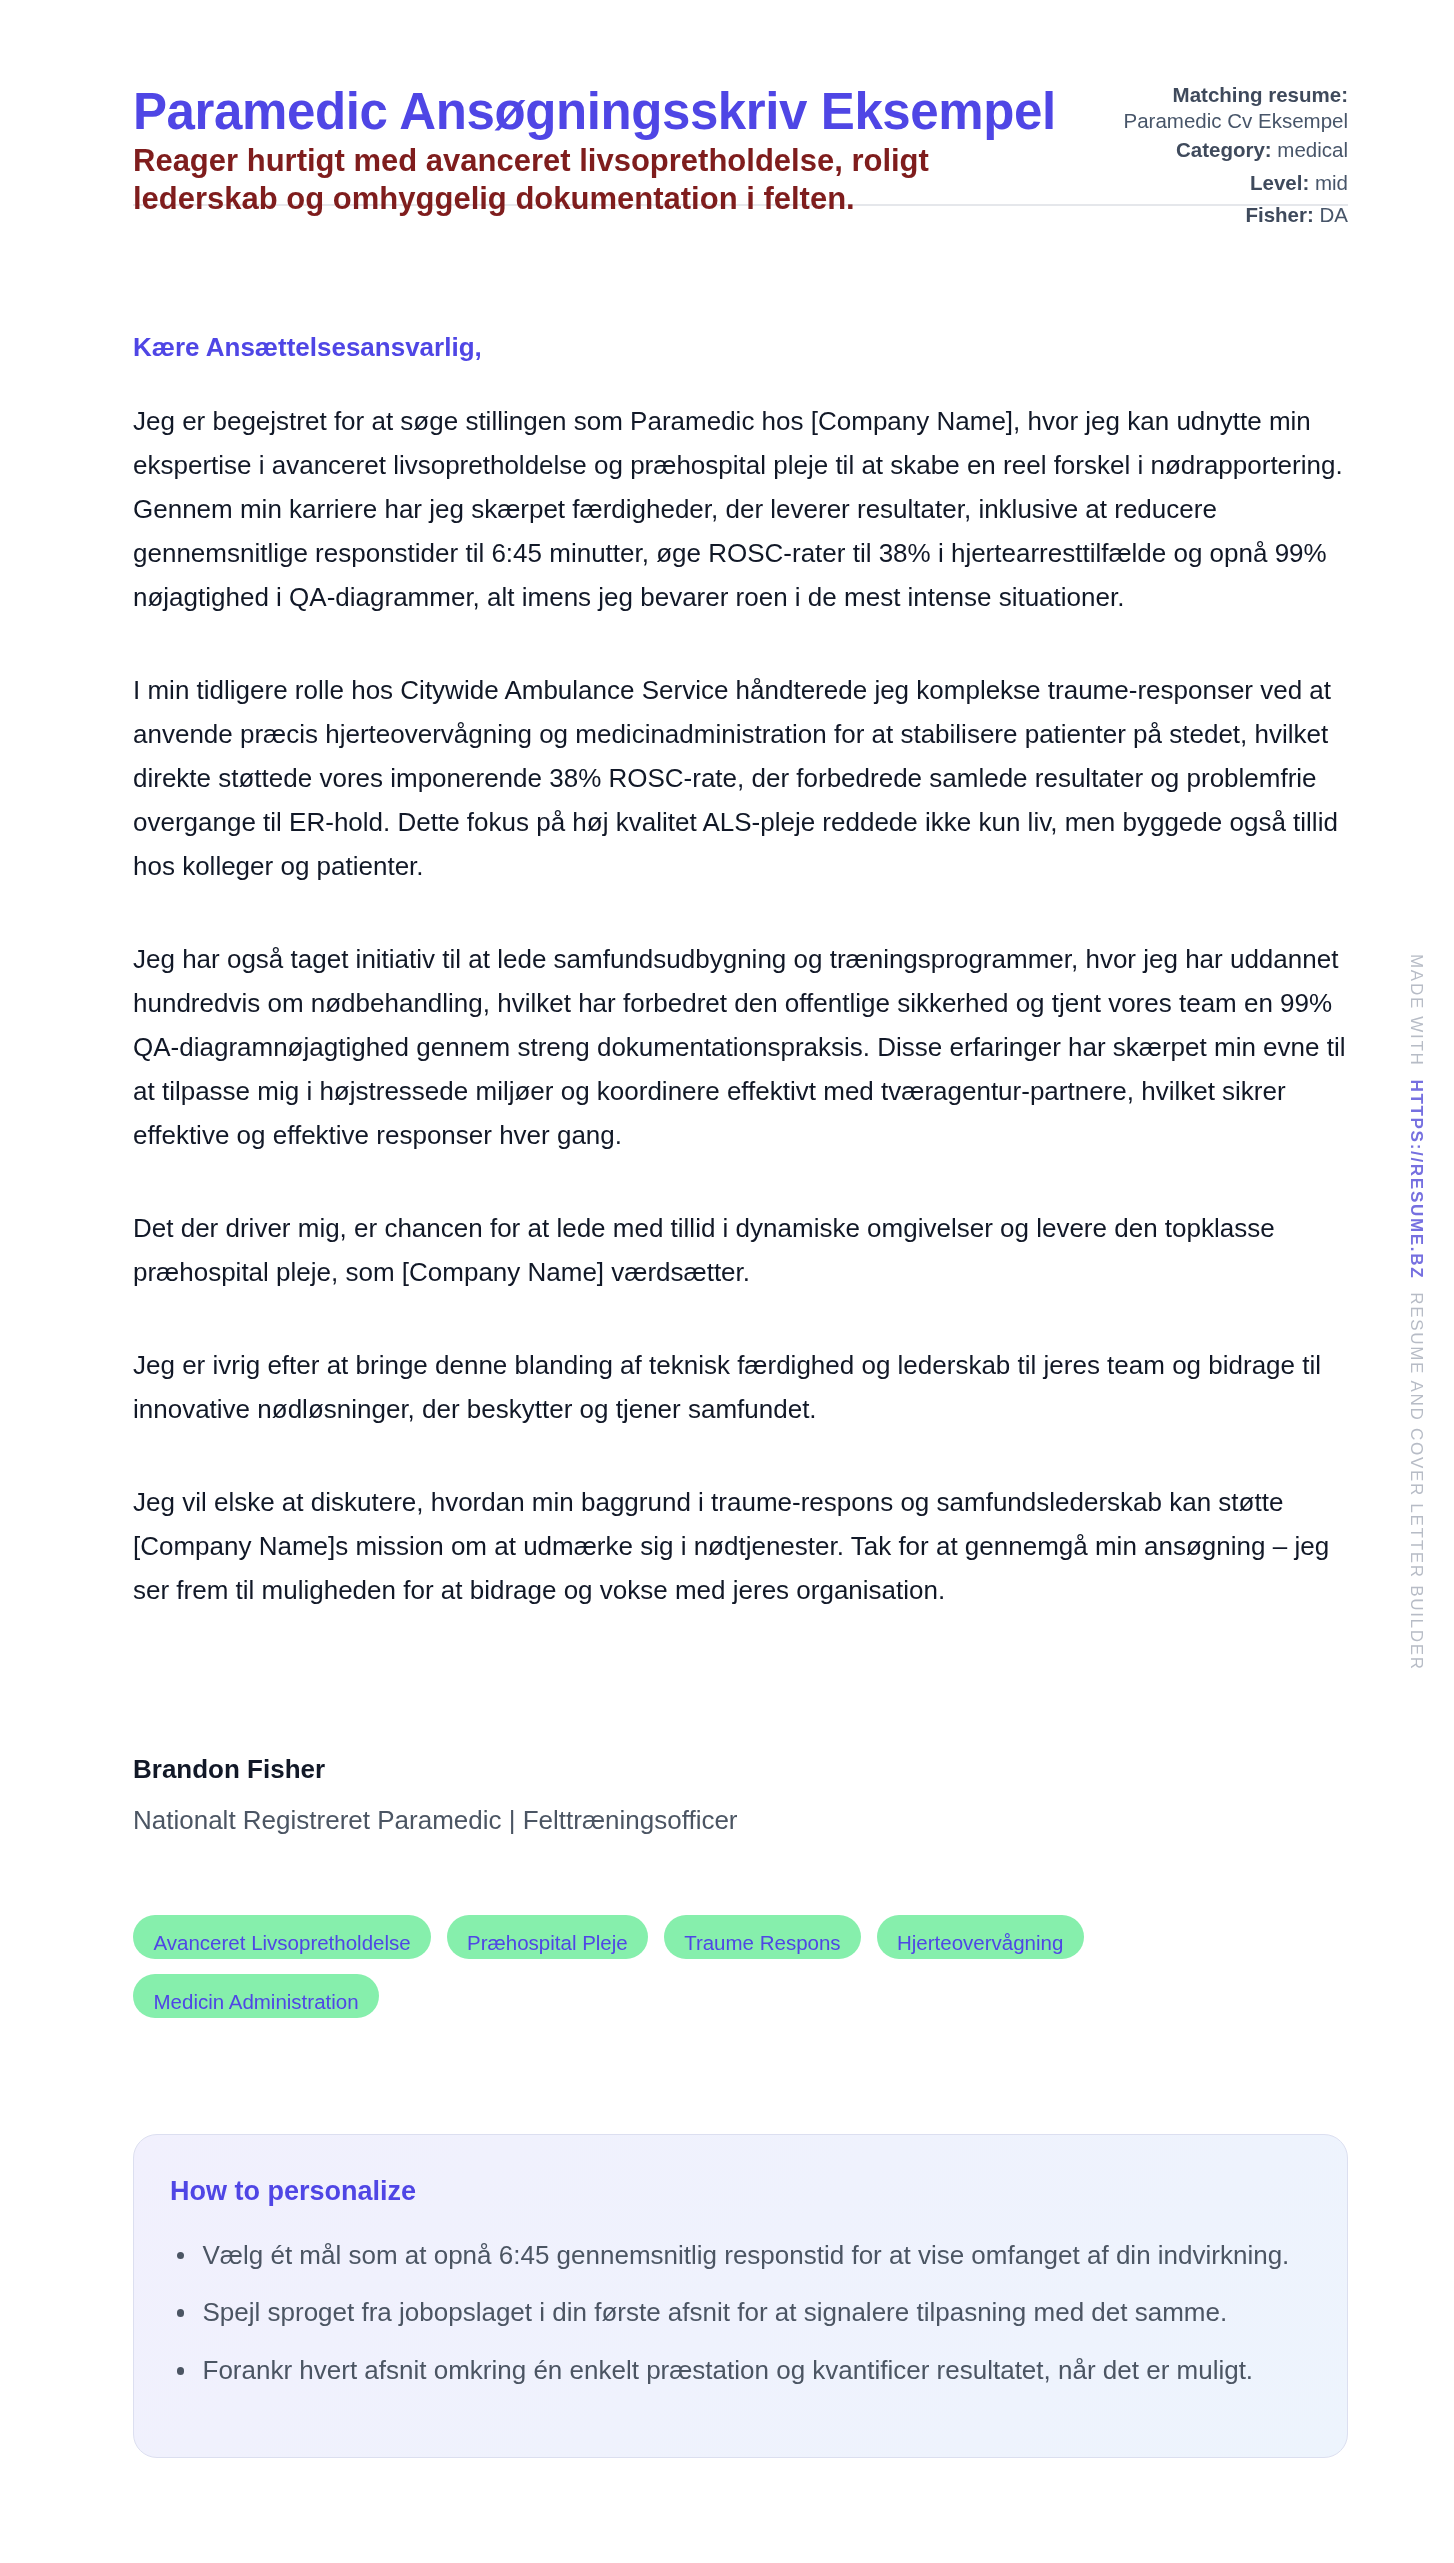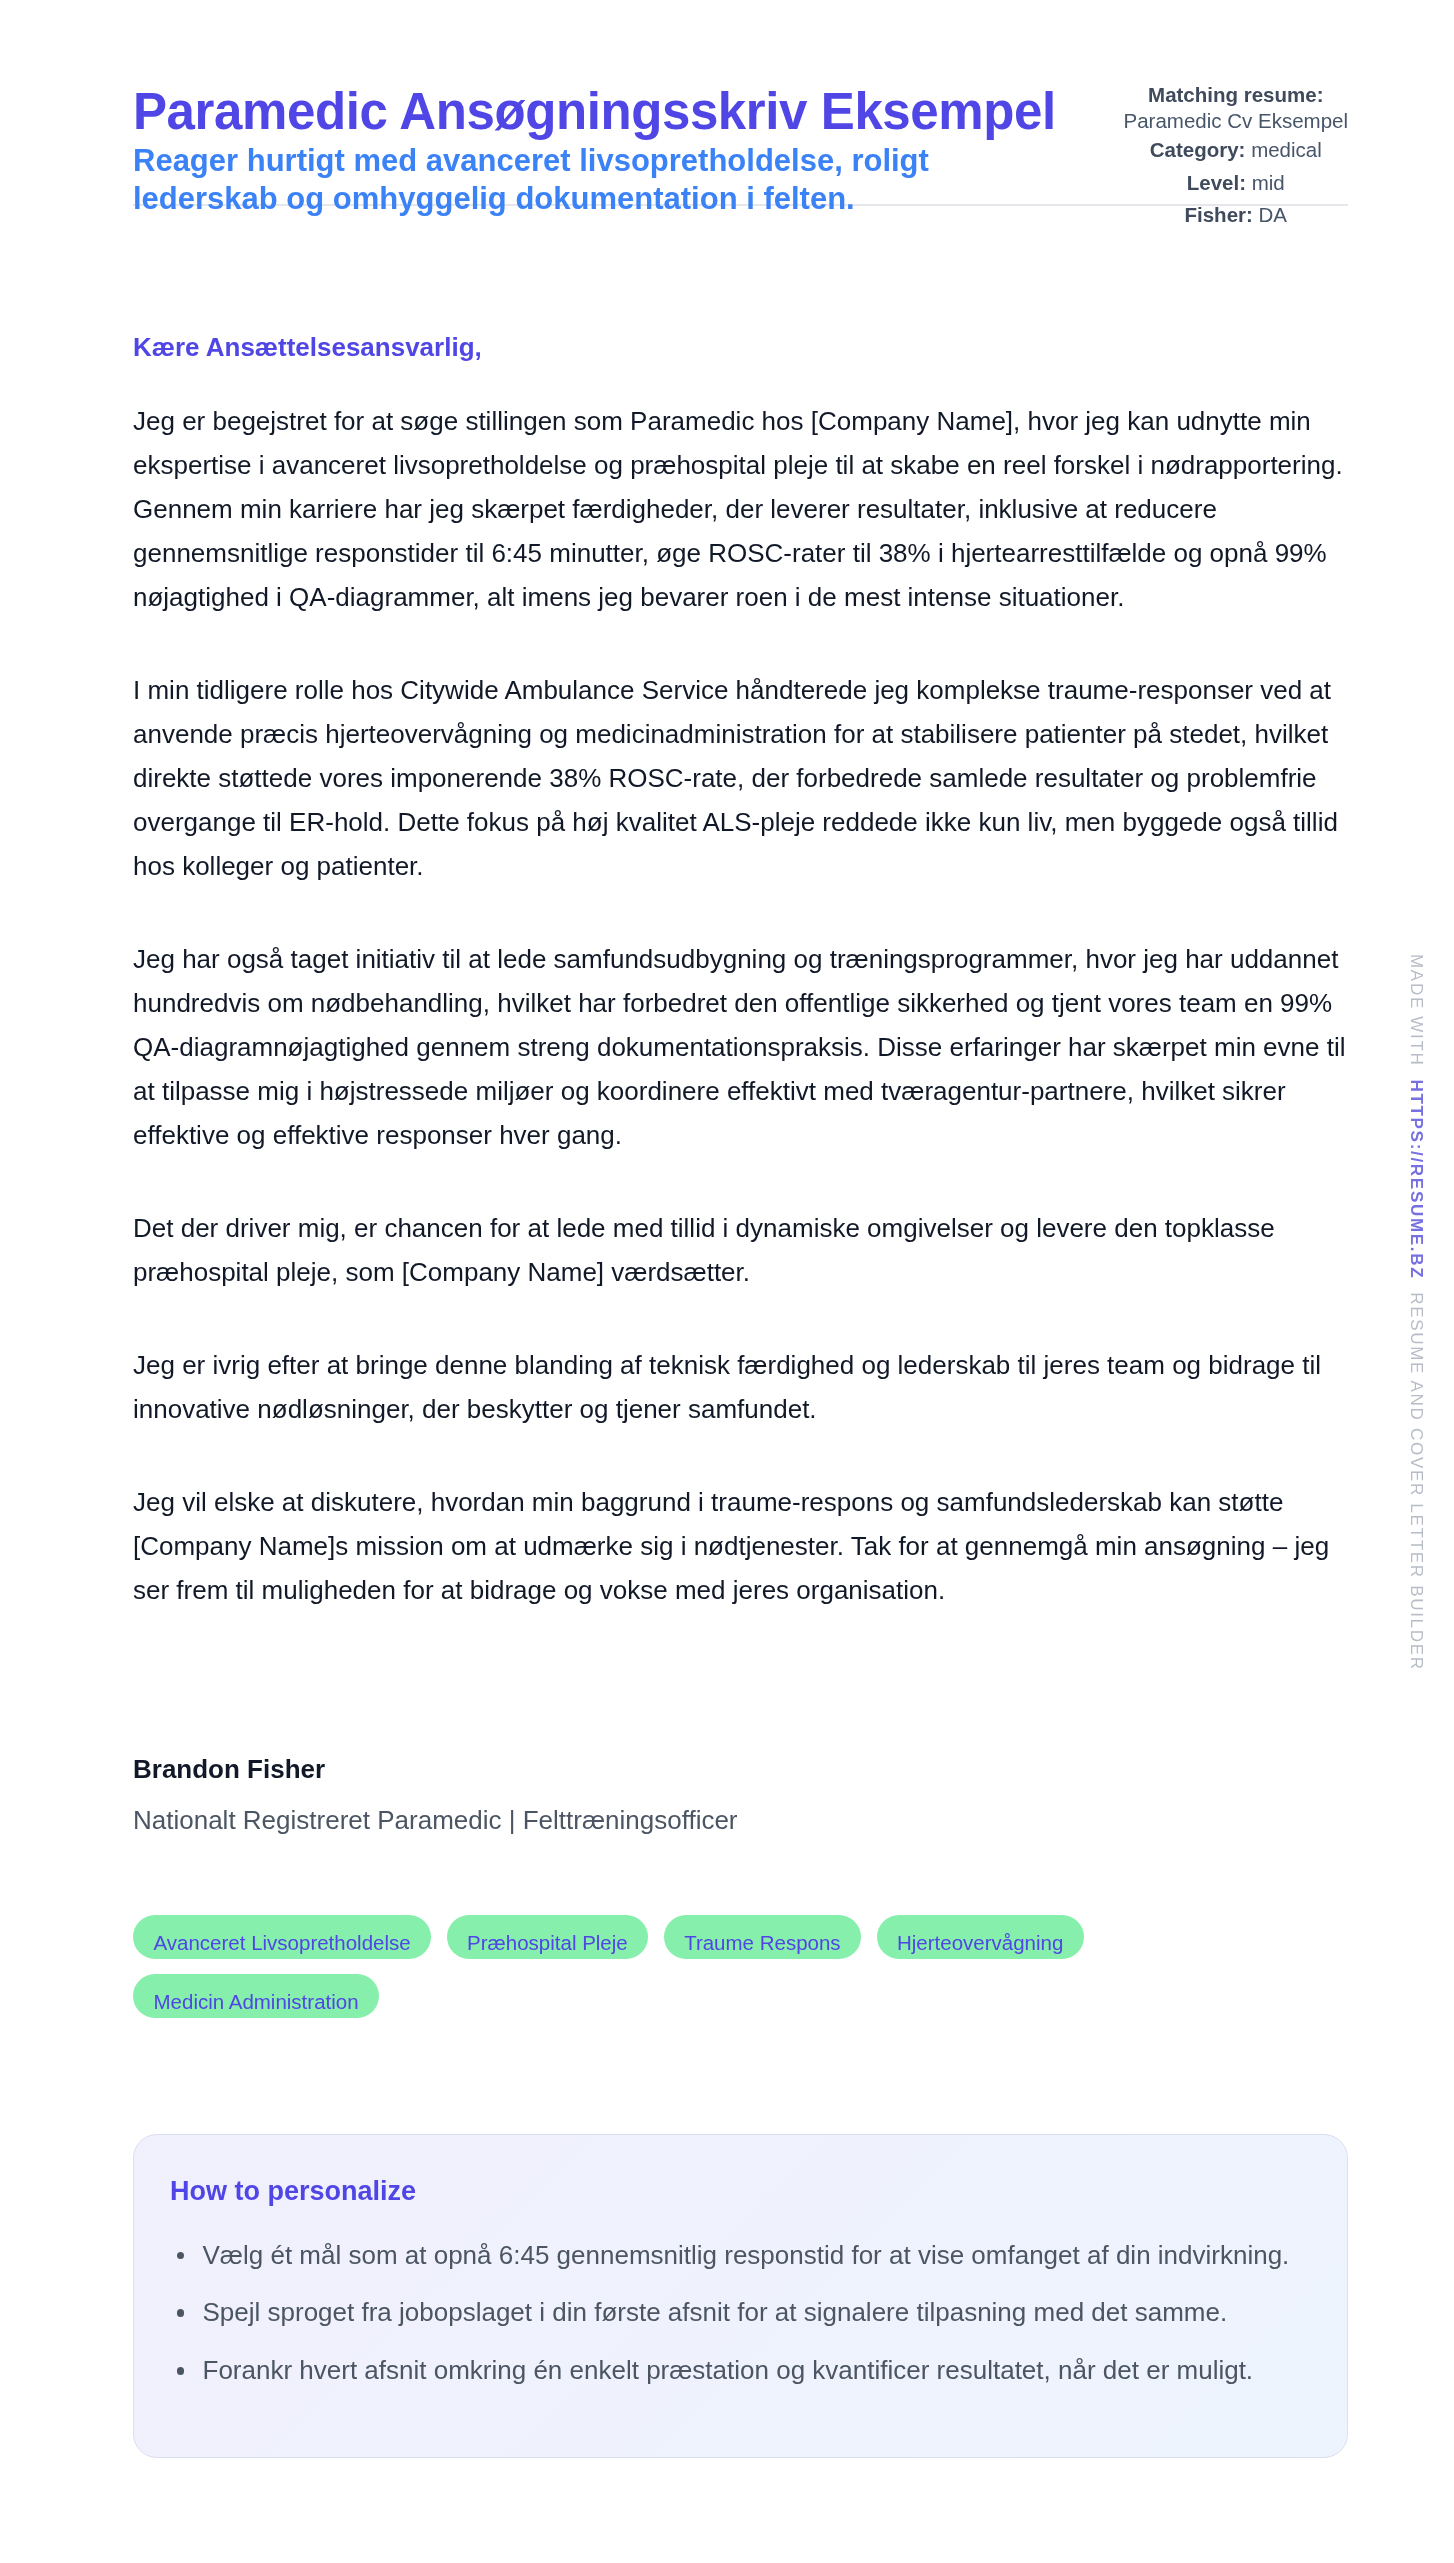--- a/index.html
+++ b/index.html
@@ -1,22 +1,22 @@
 <!DOCTYPE html>
 <html style="font-size:13.7px"><head>
 <meta charset="utf-8">
 <style>
   * { box-sizing: border-box; margin: 0; padding: 0; }
   html, body { width: 1454px; height: 2563px; background: #ffffff; }
   body { font-family: "Liberation Sans", "DejaVu Sans", sans-serif; color: #111827; position: relative; overflow: hidden; }
   .page { position: absolute; left: 133px; top: 0; width: 1215px; }
   .header { position: relative; height: 206px; border-bottom: 2.6px solid #e5e7eb; }
   .title { position: absolute; left: 0; top: 82px; font-size: 51px; font-weight: 700; color: #4f46e5; letter-spacing: -0.4px; line-height: 60px; white-space: nowrap; }
-  .subtitle { position: absolute; left: 0; top: 142px; width: 856px; font-size: 31px; font-weight: 700; color: #3b82f6; line-height: 38px; }
-  .meta { position: absolute; right: 0; top: 82px; text-align: center; font-size: 20.5px; color: #475569; line-height: 32.5px; }
+  .subtitle { position: absolute; left: 0; top: 142px; width: 856px; font-size: 31px; font-weight: 700; color: #7f1d1d; line-height: 38px; }
+  .meta { position: absolute; right: 0; top: 82px; text-align: right; font-size: 20.5px; color: #475569; line-height: 32.5px; }
   .meta b { font-weight: 700; color: #3f4a5c; }
   .meta .row1 { line-height: 26px; }
   .greeting { position: absolute; top: 332px; left: 0; font-size: 26px; font-weight: 700; color: #4f46e5; }
   .body-text { position: absolute; top: 399px; left: 0; width: 1215px; font-size: 26px; line-height: 44px; color: #111827; }
   .body-text p { margin-bottom: 49px; }
   .sig-name { position: absolute; top: 1754px; left: 0; font-size: 26px; font-weight: 700; color: #111827; }
   .sig-title { position: absolute; top: 1805px; left: 0; font-size: 26px; color: #4b5563; }
   .tags { position: absolute; top: 1915px; left: 0; width: 1112px; display: flex; flex-wrap: wrap; gap: 15.4px 15.4px; }
   .tag { background: #86efac; color: #4f46e5; font-size: 20.5px; font-weight: 500; height: 44px; line-height: 56px; padding: 0 20.5px; border-radius: 28px; white-space: nowrap; }
   .tip { position: absolute; top: 2134px; left: 0; width: 1215px; height: 324px; border: 1.7px solid #dcdff0; border-radius: 24px; background: linear-gradient(135deg, #f1f0fd 0%, #edf4fd 100%); padding: 34px 36px; }

